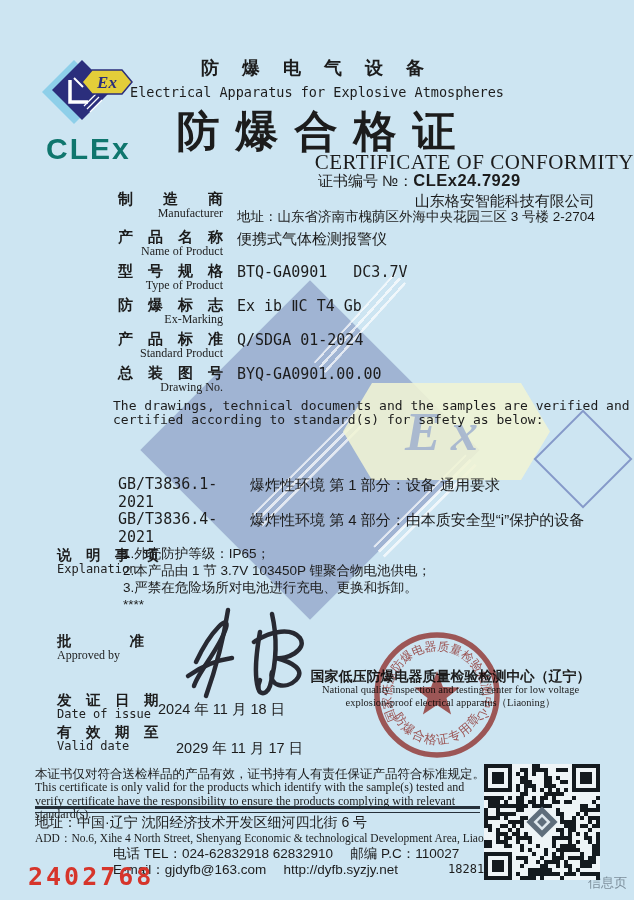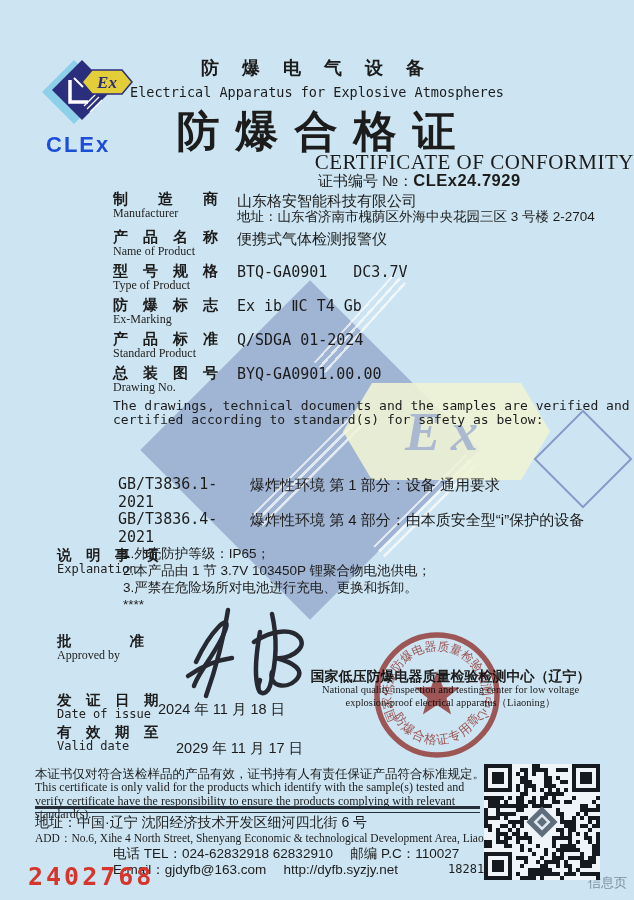--- a/index.html
+++ b/index.html
@@ -21,38 +21,38 @@
   .wm-outline{position:absolute;left:548px;top:424px;width:66px;height:66px;
       border:2.5px solid rgba(62,78,160,.50);transform:rotate(45deg);background:transparent;}
   .wm-stripes{position:absolute;width:150px;height:16px;
       background:repeating-linear-gradient(0deg,rgba(255,255,255,.70) 0 2.5px,transparent 2.5px 7px);}
   .ws1{left:235px;top:460px;transform:rotate(-45deg);}
   .ws2{left:300px;top:315px;transform:rotate(-48deg);width:120px;}
   .ws3{left:360px;top:498px;transform:rotate(-45deg);width:130px;}
 
   
   .logo{position:absolute;left:30px;top:52px;width:140px;z-index:2;}
-  .logo-text{margin-top:-4px;margin-left:16px;color:#1d4ed8;font-weight:bold;
-      font-size:22px;letter-spacing:2px;}
+  .logo-text{margin-top:-4px;margin-left:16px;color:#0f766e;font-weight:bold;
+      font-size:30px;letter-spacing:2px;}
 
   
   .h-cn{position:absolute;left:0;right:0;top:56px;text-align:center;font-size:18px;
       font-weight:bold;letter-spacing:9px;z-index:1;}
   .h-en{position:absolute;left:0;right:0;top:84px;text-align:center;font-size:13.5px;
       z-index:1;}
   .h-big{position:absolute;left:0;right:0;top:103px;text-align:center;font-size:43px;
       font-weight:bold;letter-spacing:2px;z-index:1;}
   .h-cert{position:absolute;left:0;right:0;top:150px;text-align:right;font-size:21px;
       letter-spacing:.5px;z-index:1;}
   .certno{position:absolute;left:318px;top:171px;font-size:15px;z-index:1;}
   .certno b{font-size:16.5px;letter-spacing:.5px;}
 
   
   .fields{position:absolute;left:113px;top:191px;width:500px;z-index:1;}
-  .frow{display:flex;align-items:flex-start;height:34px;}
+  .frow{display:flex;align-items:flex-start;height:34px;text-align:right;}
   .frow.tall{height:38px;}
   .flabel{width:110px;flex:0 0 110px;}
   .lcn{font-size:15px;font-weight:bold;line-height:16px;white-space:nowrap;}
   .len{font-size:12px;line-height:13px;color:#222;white-space:nowrap;}
   .fval{margin-left:14px;padding-top:1px;}
   .v1{font-size:15px;line-height:17px;white-space:nowrap;}
   .v2{font-size:13.5px;line-height:15px;white-space:nowrap;}
   .vx{margin-left:26px;}
 
   

